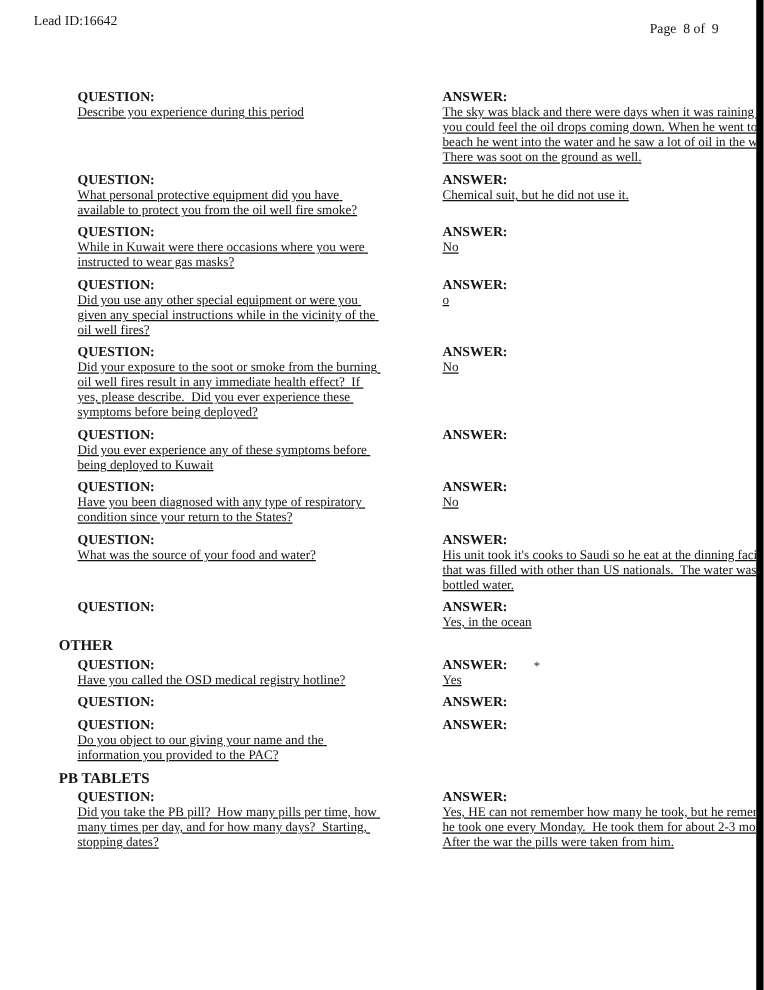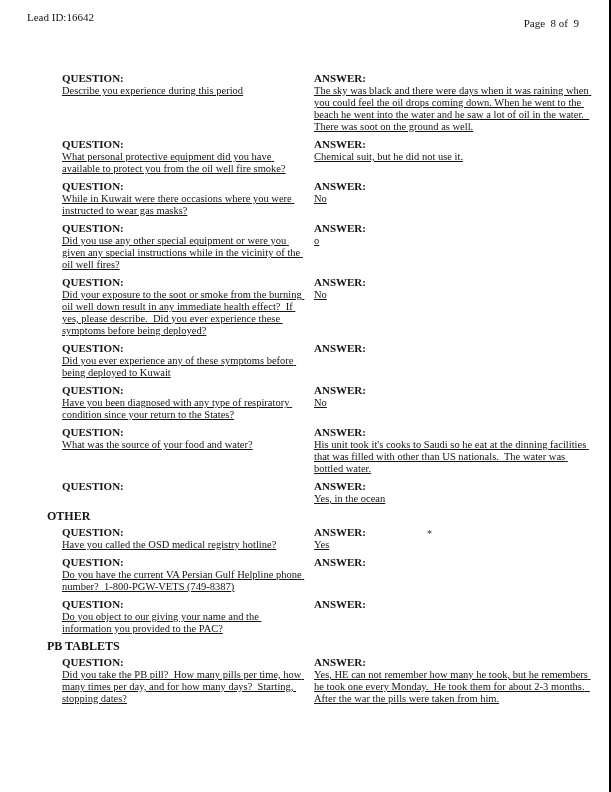--- a/index.html
+++ b/index.html
@@ -8,21 +8,21 @@
     background: #ffffff;
   }
   .page {
     position: relative;
     width: 611px;
     height: 792px;
     background: #ffffff;
     color: #141414;
     font-family: "Liberation Serif", serif;
     overflow: hidden;
-    border-right: 2px solid #000000;
+    border-right: 6px solid #000000;
     box-sizing: border-box;
   }
   .header-left {
     position: absolute;
     top: 11px;
     left: 27px;
     font-size: 11px;
     white-space: pre;
   }
   .header-right {
@@ -40,20 +40,21 @@
   }
   .section-title {
     font-size: 12px;
     font-weight: bold;
     margin: 0 0 4px 47px;
     line-height: 12px;
   }
   .qa-row {
     display: flex;
     margin: 0 0 5px 0;
+    gap: 40px;
   }
   .q-col {
     width: 240px;
     margin-left: 62px;
     flex: 0 0 auto;
   }
   .a-col {
     width: 280px;
     margin-left: 12px;
     flex: 0 0 auto;
@@ -128,21 +129,21 @@
     </div>
     <div class="a-col">
       <div class="qa-label">ANSWER:</div>
       <div class="qa-text">o</div>
     </div>
   </div>
 
   <div class="qa-row">
     <div class="q-col">
       <div class="qa-label">QUESTION:</div>
-      <div class="qa-text">Did your exposure to the soot or smoke from the burning oil well down result in any immediate health effect?  If yes, please describe.  Did you ever experience these symptoms before being deployed?</div>
+      <div class="qa-text">Did your exposure to the soot or smoke from the burning oil well fires result in any immediate health effect?  If yes, please describe.  Did you ever experience these symptoms before being deployed?</div>
     </div>
     <div class="a-col">
       <div class="qa-label">ANSWER:</div>
       <div class="qa-text">No</div>
     </div>
   </div>
 
   <div class="qa-row">
     <div class="q-col">
       <div class="qa-label">QUESTION:</div>
@@ -198,21 +199,20 @@
     </div>
     <div class="a-col">
       <div class="qa-label">ANSWER:</div>
       <div class="qa-text">Yes</div>
     </div>
   </div>
 
   <div class="qa-row">
     <div class="q-col">
       <div class="qa-label">QUESTION:</div>
-      <div class="qa-text">Do you have the current VA Persian Gulf Helpline phone number?  1-800-PGW-VETS (749-8387)</div>
     </div>
     <div class="a-col">
       <div class="qa-label">ANSWER:</div>
       <div class="qa-text"></div>
     </div>
   </div>
 
   <div class="qa-row">
     <div class="q-col">
       <div class="qa-label">QUESTION:</div>

